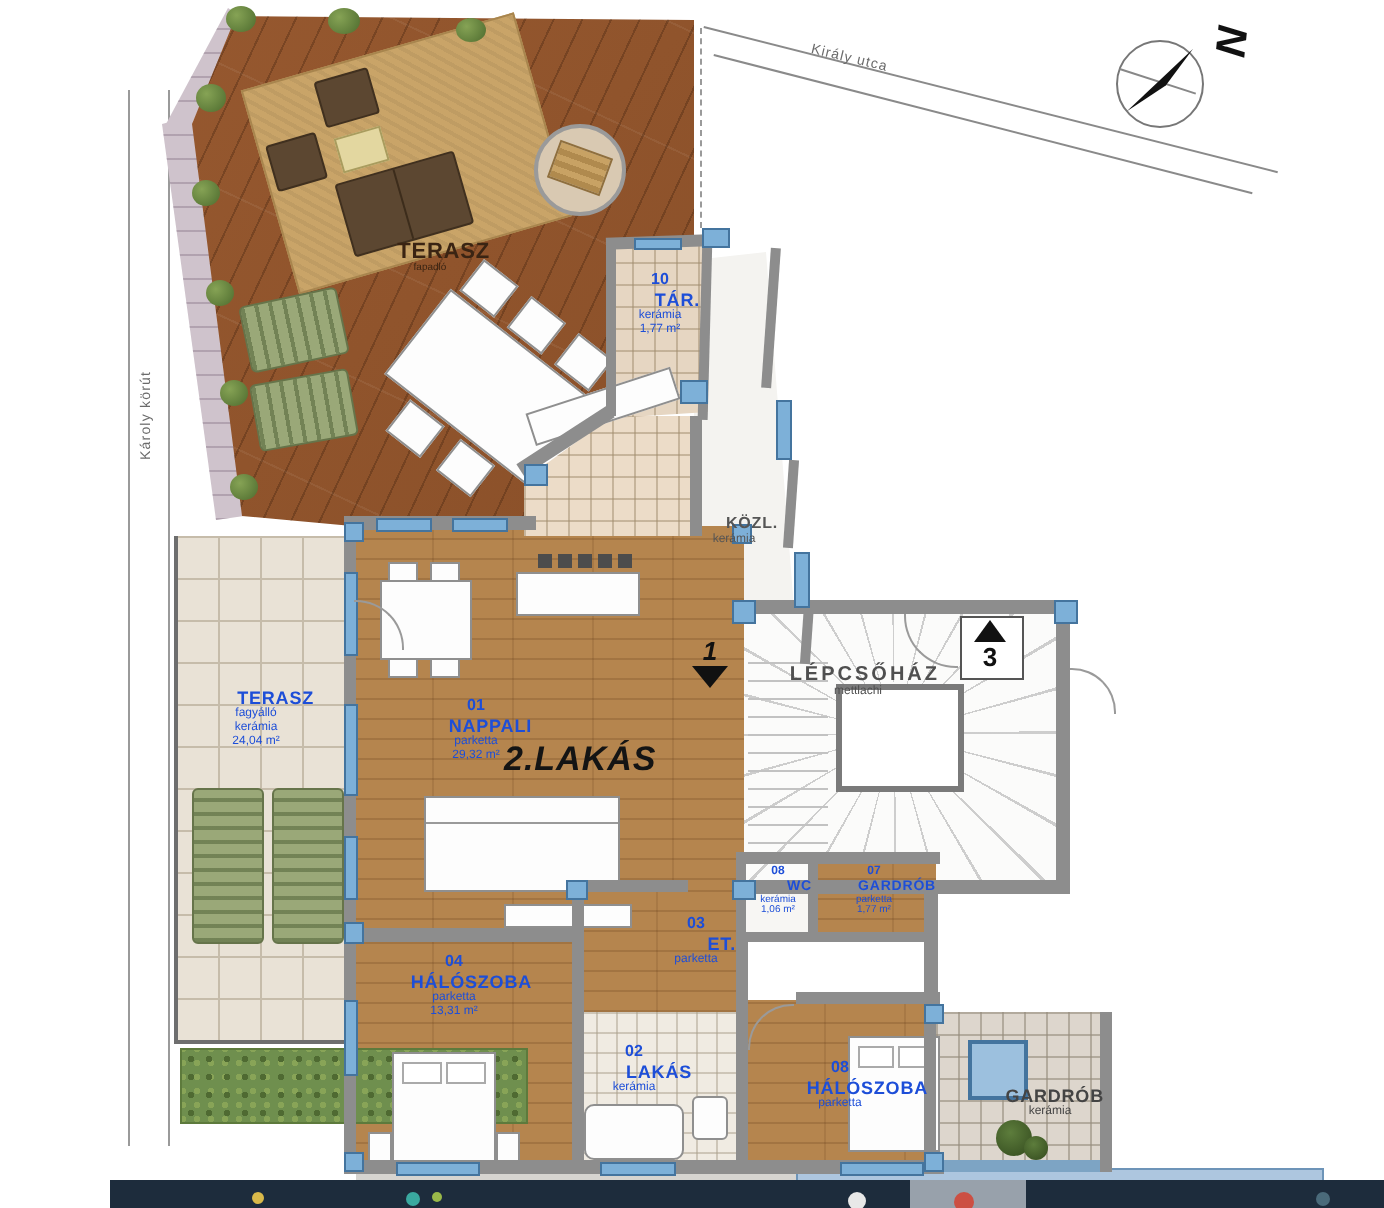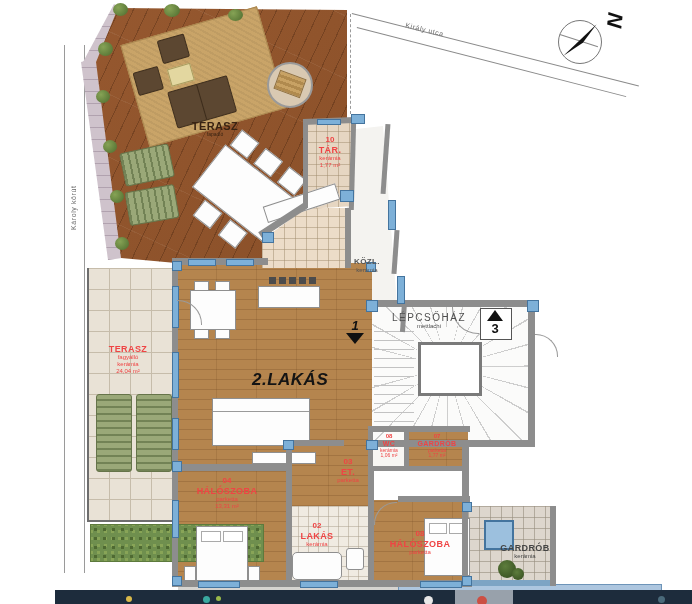--- a/index.html
+++ b/index.html
@@ -66,30 +66,30 @@
   .grill-slats{position:absolute;width:26px;height:18px;transform:rotate(20deg);
     background:repeating-linear-gradient(0deg,#b08a4e 0 3px,#c8a264 3px 6px);border:1px solid #8f6f3e;z-index:22;}
   .hob{position:absolute;width:7px;height:7px;background:#4c4c4c;z-index:22;}
   
   .spokes{position:absolute;inset:0;opacity:.8;background:
     repeating-conic-gradient(from 0deg at 47% 44%,rgba(0,0,0,0) 0 14deg,#c2c2c2 14deg 15deg);z-index:11;}
   .treads{position:absolute;background:
     repeating-linear-gradient(0deg,rgba(0,0,0,0) 0 8px,#c2c2c2 8px 9px);z-index:12;}
   .void{position:absolute;background:#fff;border:3px solid #7a7a7a;z-index:13;}
   
-  .rlabel{position:absolute;text-align:center;color:#ef4444;line-height:1.12;z-index:30;}
+  .rlabel{position:absolute;text-align:center;color:#1d4ed8;line-height:1.12;z-index:30;}
   .rnum{font-size:8px;font-weight:bold;}
-  .rname{font-size:9px;font-weight:bold;letter-spacing:.4px;}
+  .rname{font-size:9px;font-weight:bold;letter-spacing:.4px;text-align:right;}
   .rfin{font-size:6px;}
   .rarea{font-size:6px;}
   .lbl-sm .rnum{font-size:6px}.lbl-sm .rname{font-size:7px}.lbl-sm .rfin,.lbl-sm .rarea{font-size:5px}
   .apt-title{position:absolute;font-size:17px;font-weight:bold;font-style:italic;color:#141414;
     letter-spacing:.5px;z-index:31;}
   .stair-label{color:#4f4f4f;}
-  .stair-label .rname{font-size:10px;letter-spacing:1.5px;font-weight:normal;}
+  .stair-label .rname{font-size:10px;letter-spacing:1.5px;font-weight:bold;margin-top:20px;}
   .marker{position:absolute;z-index:32;text-align:center;color:#111;}
   .marker .num{font-size:13px;font-weight:bold;font-style:italic;}
   .tri-down{width:0;height:0;border-left:9px solid rgba(0,0,0,0);border-right:9px solid rgba(0,0,0,0);
     border-top:11px solid #111;margin:0 auto;}
   .tri-up{width:0;height:0;border-left:8px solid rgba(0,0,0,0);border-right:8px solid rgba(0,0,0,0);
     border-bottom:11px solid #111;margin:0 auto;}
   .marker-box{position:absolute;border:1px solid #555;background:#fff;z-index:31;}
   
   #taskbar{position:absolute;left:55px;top:590px;width:637px;height:14px;background:var(--taskbar-bg);z-index:50;}
   .tb-active{position:absolute;left:400px;top:0;width:58px;height:14px;background:#98a1ab;z-index:51;}
@@ -320,20 +320,26 @@
   <div class="rlabel" style="left:345px;top:258px;width:44px;color:#555">
     <div class="rname" style="font-size:8px">KÖZL.</div>
     <div class="rfin">kerámia</div>
   </div>
 
   <div class="rlabel stair-label" style="left:388px;top:312px;width:82px">
     <div class="rname">LÉPCSŐHÁZ</div>
     <div class="rfin">mettlachi</div>
   </div>
 
+  <div class="rlabel" style="left:210px;top:349px;width:56px">
+    <div class="rnum">01</div>
+    <div class="rname">NAPPALI</div>
+    <div class="rfin">parketta</div>
+    <div class="rarea">29,32 m²</div>
+  </div>
 
   <div class="apt-title" style="left:252px;top:370px">2.LAKÁS</div>
 
   <div class="rlabel lbl-sm" style="left:372px;top:433px;width:34px">
     <div class="rnum">08</div>
     <div class="rname">WC</div>
     <div class="rfin">kerámia</div>
     <div class="rarea">1,06 m²</div>
   </div>
 

